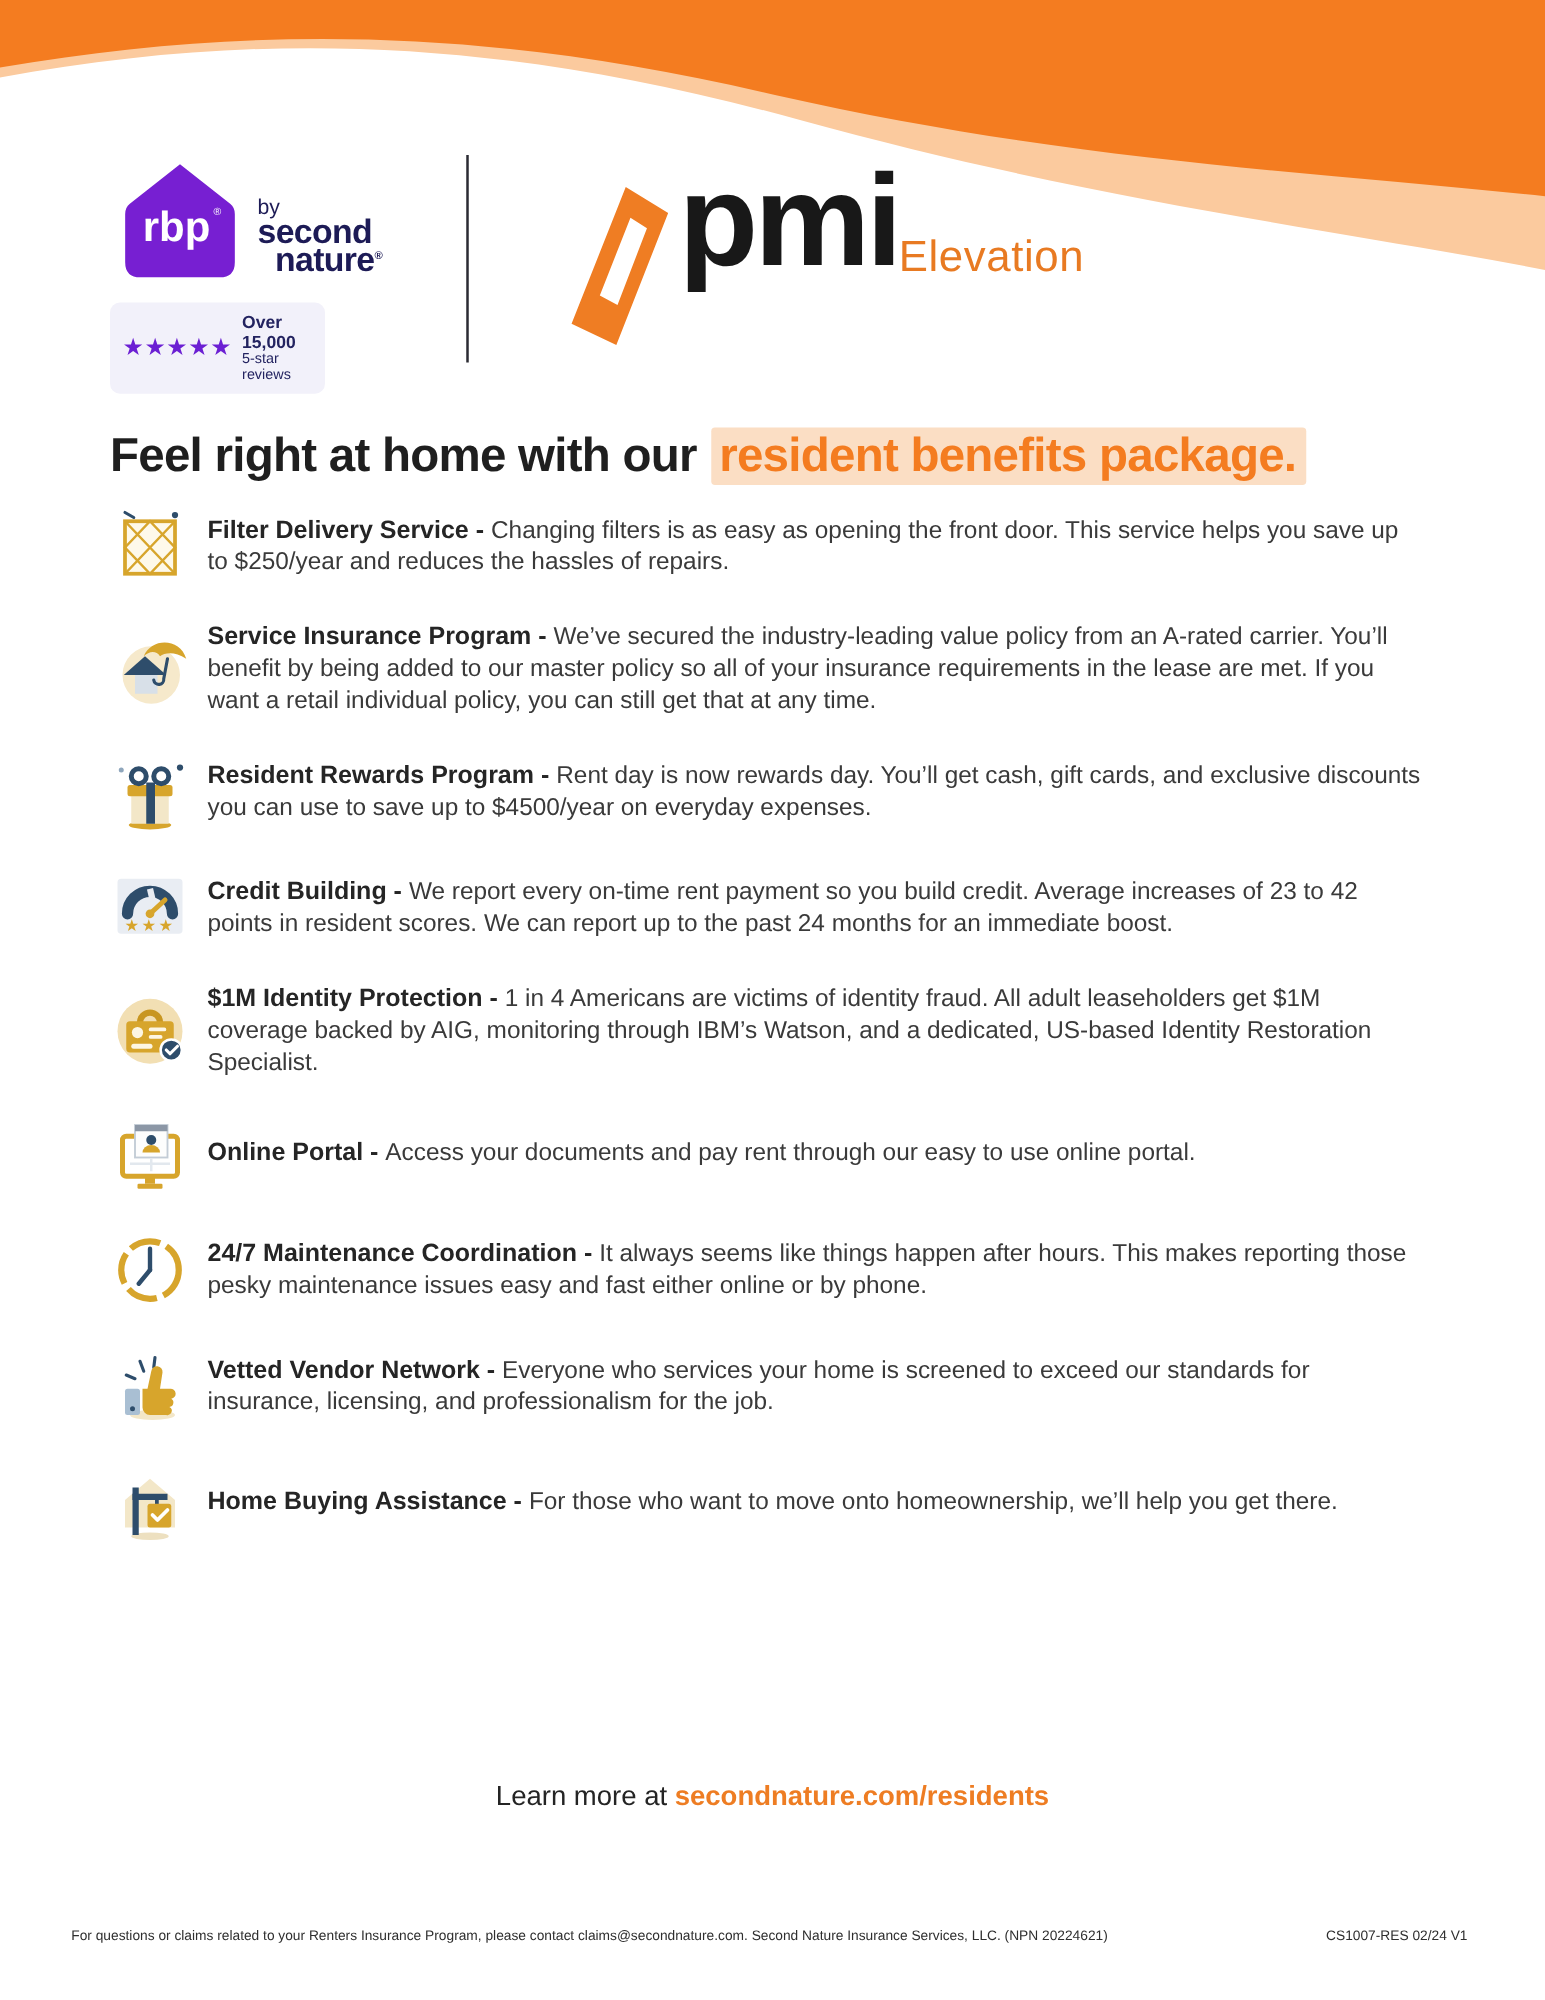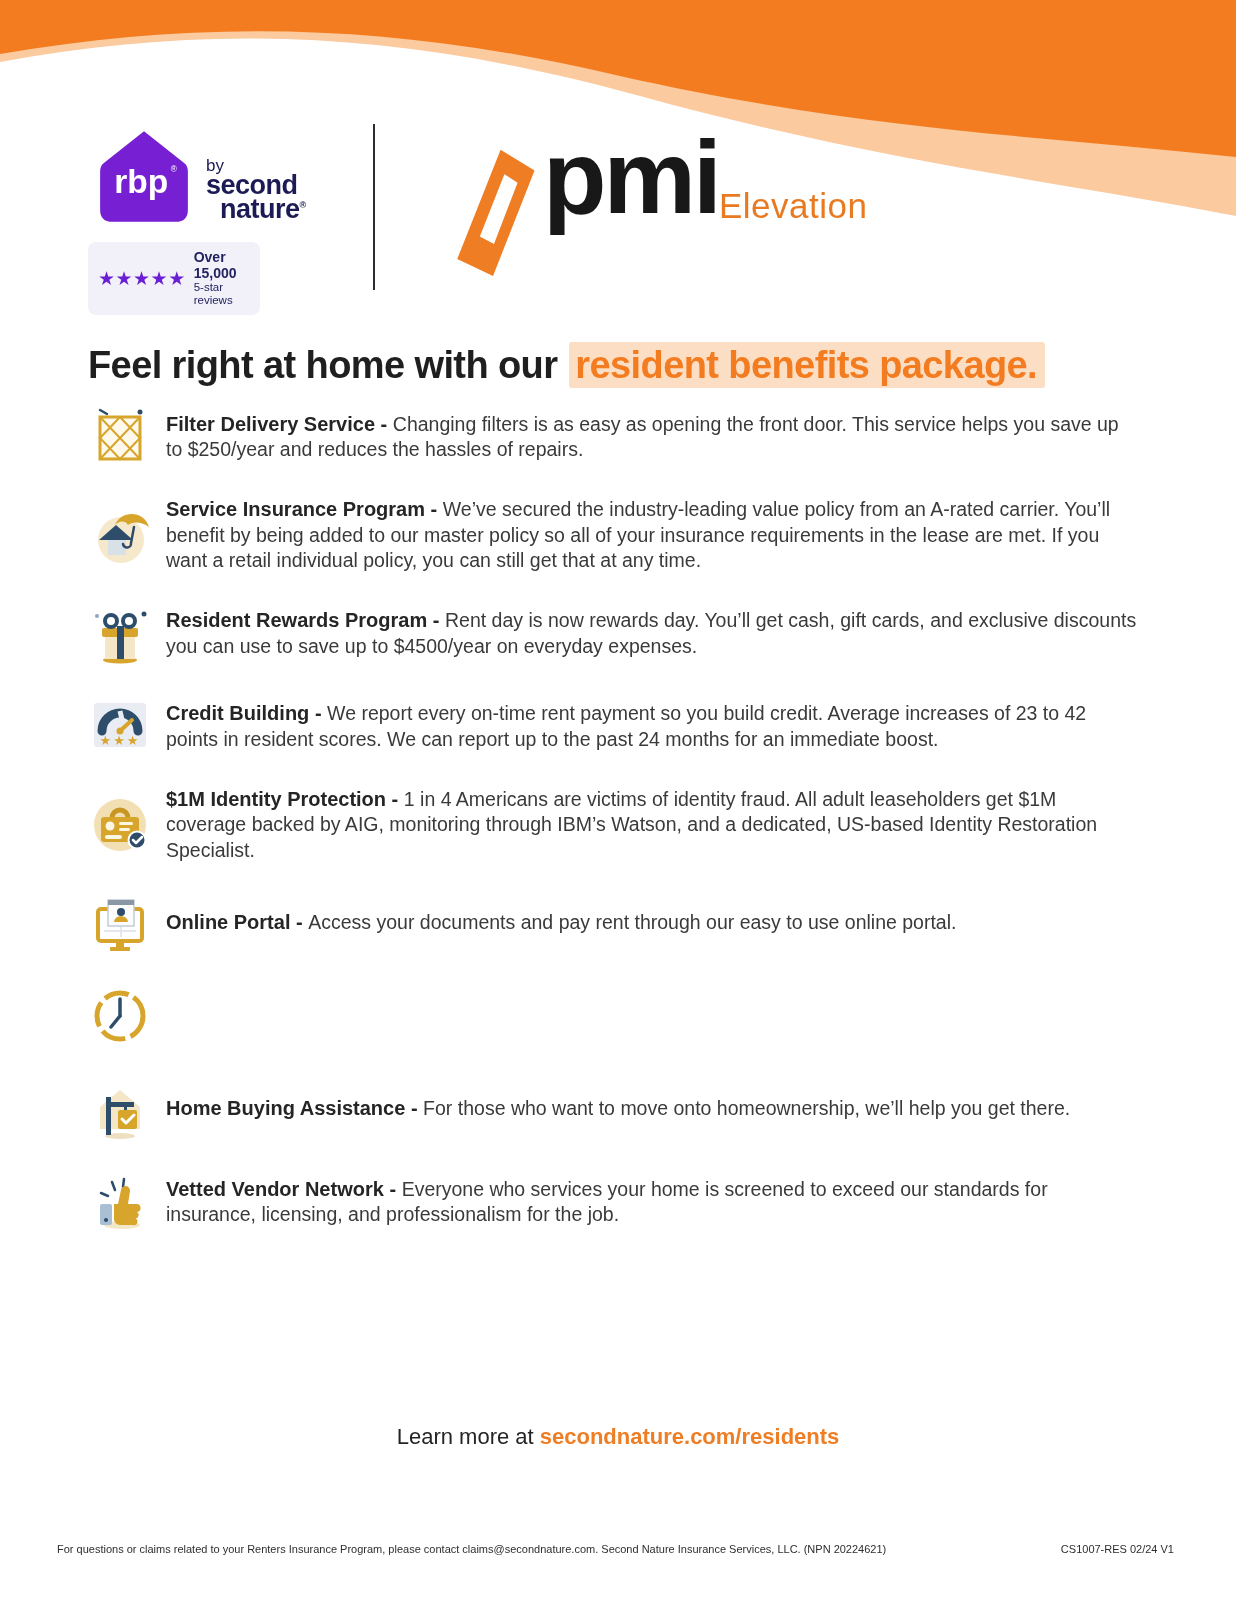--- a/index.html
+++ b/index.html
@@ -193,49 +193,50 @@
       </svg>
       <p class="benefit-text"><strong>Online Portal</strong><strong> - </strong><span>Access your documents and pay rent through our easy to use online portal.</span></p>
     </li>
 
     <li class="benefit">
       <svg class="benefit-icon" viewBox="0 0 64 64" aria-hidden="true">
         <circle cx="32" cy="32" r="23" fill="none" stroke="#d7a52c" stroke-width="5" stroke-dasharray="25 5.5"></circle>
         <line x1="32" y1="32" x2="32" y2="15" stroke="#2e4d6b" stroke-width="3.5" stroke-linecap="round"></line>
         <line x1="32" y1="32" x2="23" y2="43" stroke="#2e4d6b" stroke-width="3.5" stroke-linecap="round"></line>
       </svg>
-    </li>
-
-    <li class="benefit">
-      <svg class="benefit-icon" viewBox="0 0 64 64" aria-hidden="true">
-        <ellipse cx="32" cy="59" rx="15" ry="3" fill="#ede0c0"></ellipse>
-        <polygon points="12,30 32,13 52,30 52,52 12,52" fill="#f3e7c8"></polygon>
-        <rect x="18" y="20" width="5" height="38" fill="#2e4d6b"></rect>
-        <rect x="18" y="25" width="28" height="5" fill="#2e4d6b"></rect>
-        <rect x="36" y="30" width="3" height="4" fill="#2e4d6b"></rect>
-        <rect x="30" y="33" width="19" height="19" rx="2" fill="#d7a52c"></rect>
-        <path d="M34 42 l4 4 l8 -8" stroke="#ffffff" stroke-width="3" fill="none" stroke-linecap="round" stroke-linejoin="round"></path>
-      </svg>
-      <p class="benefit-text"><strong>Home Buying Assistance</strong><strong> - </strong><span>For those who want to move onto homeownership, we’ll help you get there.</span></p>
+      <p class="benefit-text"><strong>24/7 Maintenance Coordination</strong><strong> - </strong><span>It always seems like things happen after hours. This makes reporting those pesky maintenance issues easy and fast either online or by phone.</span></p>
     </li>
 
     <li class="benefit">
       <svg class="benefit-icon" viewBox="0 0 64 64" aria-hidden="true">
         <ellipse cx="34" cy="55" rx="18" ry="4" fill="#f3e7c8"></ellipse>
         <g stroke="#2e4d6b" stroke-width="2.5" stroke-linecap="round">
           <path d="M20 26 l-7 -3"></path>
           <path d="M27 20 l-3 -8"></path>
           <path d="M35 17 l1 -8"></path>
         </g>
         <rect x="12" y="34" width="12" height="21" rx="2" fill="#a9bfd3"></rect>
         <circle cx="18" cy="50" r="2" fill="#2e4d6b"></circle>
         <path d="M26 34 h4 l3 -14 a4.5 4.5 0 0 1 9 1 l-2 13 h8 a4 4 0 0 1 1 8 a3.5 3.5 0 0 1 -1.5 6.5 a3.5 3.5 0 0 1 -2.5 6.5 h-13 a6 6 0 0 1 -6 -6 Z" fill="#d7a52c"></path>
       </svg>
       <p class="benefit-text"><strong>Vetted Vendor Network</strong><strong> - </strong><span>Everyone who services your home is screened to exceed our standards for insurance, licensing, and professionalism for the job.</span></p>
     </li>
+
+    <li class="benefit">
+      <svg class="benefit-icon" viewBox="0 0 64 64" aria-hidden="true">
+        <ellipse cx="32" cy="59" rx="15" ry="3" fill="#ede0c0"></ellipse>
+        <polygon points="12,30 32,13 52,30 52,52 12,52" fill="#f3e7c8"></polygon>
+        <rect x="18" y="20" width="5" height="38" fill="#2e4d6b"></rect>
+        <rect x="18" y="25" width="28" height="5" fill="#2e4d6b"></rect>
+        <rect x="36" y="30" width="3" height="4" fill="#2e4d6b"></rect>
+        <rect x="30" y="33" width="19" height="19" rx="2" fill="#d7a52c"></rect>
+        <path d="M34 42 l4 4 l8 -8" stroke="#ffffff" stroke-width="3" fill="none" stroke-linecap="round" stroke-linejoin="round"></path>
+      </svg>
+      <p class="benefit-text"><strong>Home Buying Assistance</strong><strong> - </strong><span>For those who want to move onto homeownership, we’ll help you get there.</span></p>
+    </li>
   </ul>
 
   <div class="learn-more"><span>Learn more at </span><span class="lm-link">secondnature.com/residents</span></div>
 
   <div class="fineprint">
     <span class="legal">For questions or claims related to your Renters Insurance Program, please contact claims@secondnature.com. Second Nature Insurance Services, LLC. (NPN 20224621)</span>
     <span class="doc-code">CS1007-RES 02/24 V1</span>
   </div>
 
 </div>

